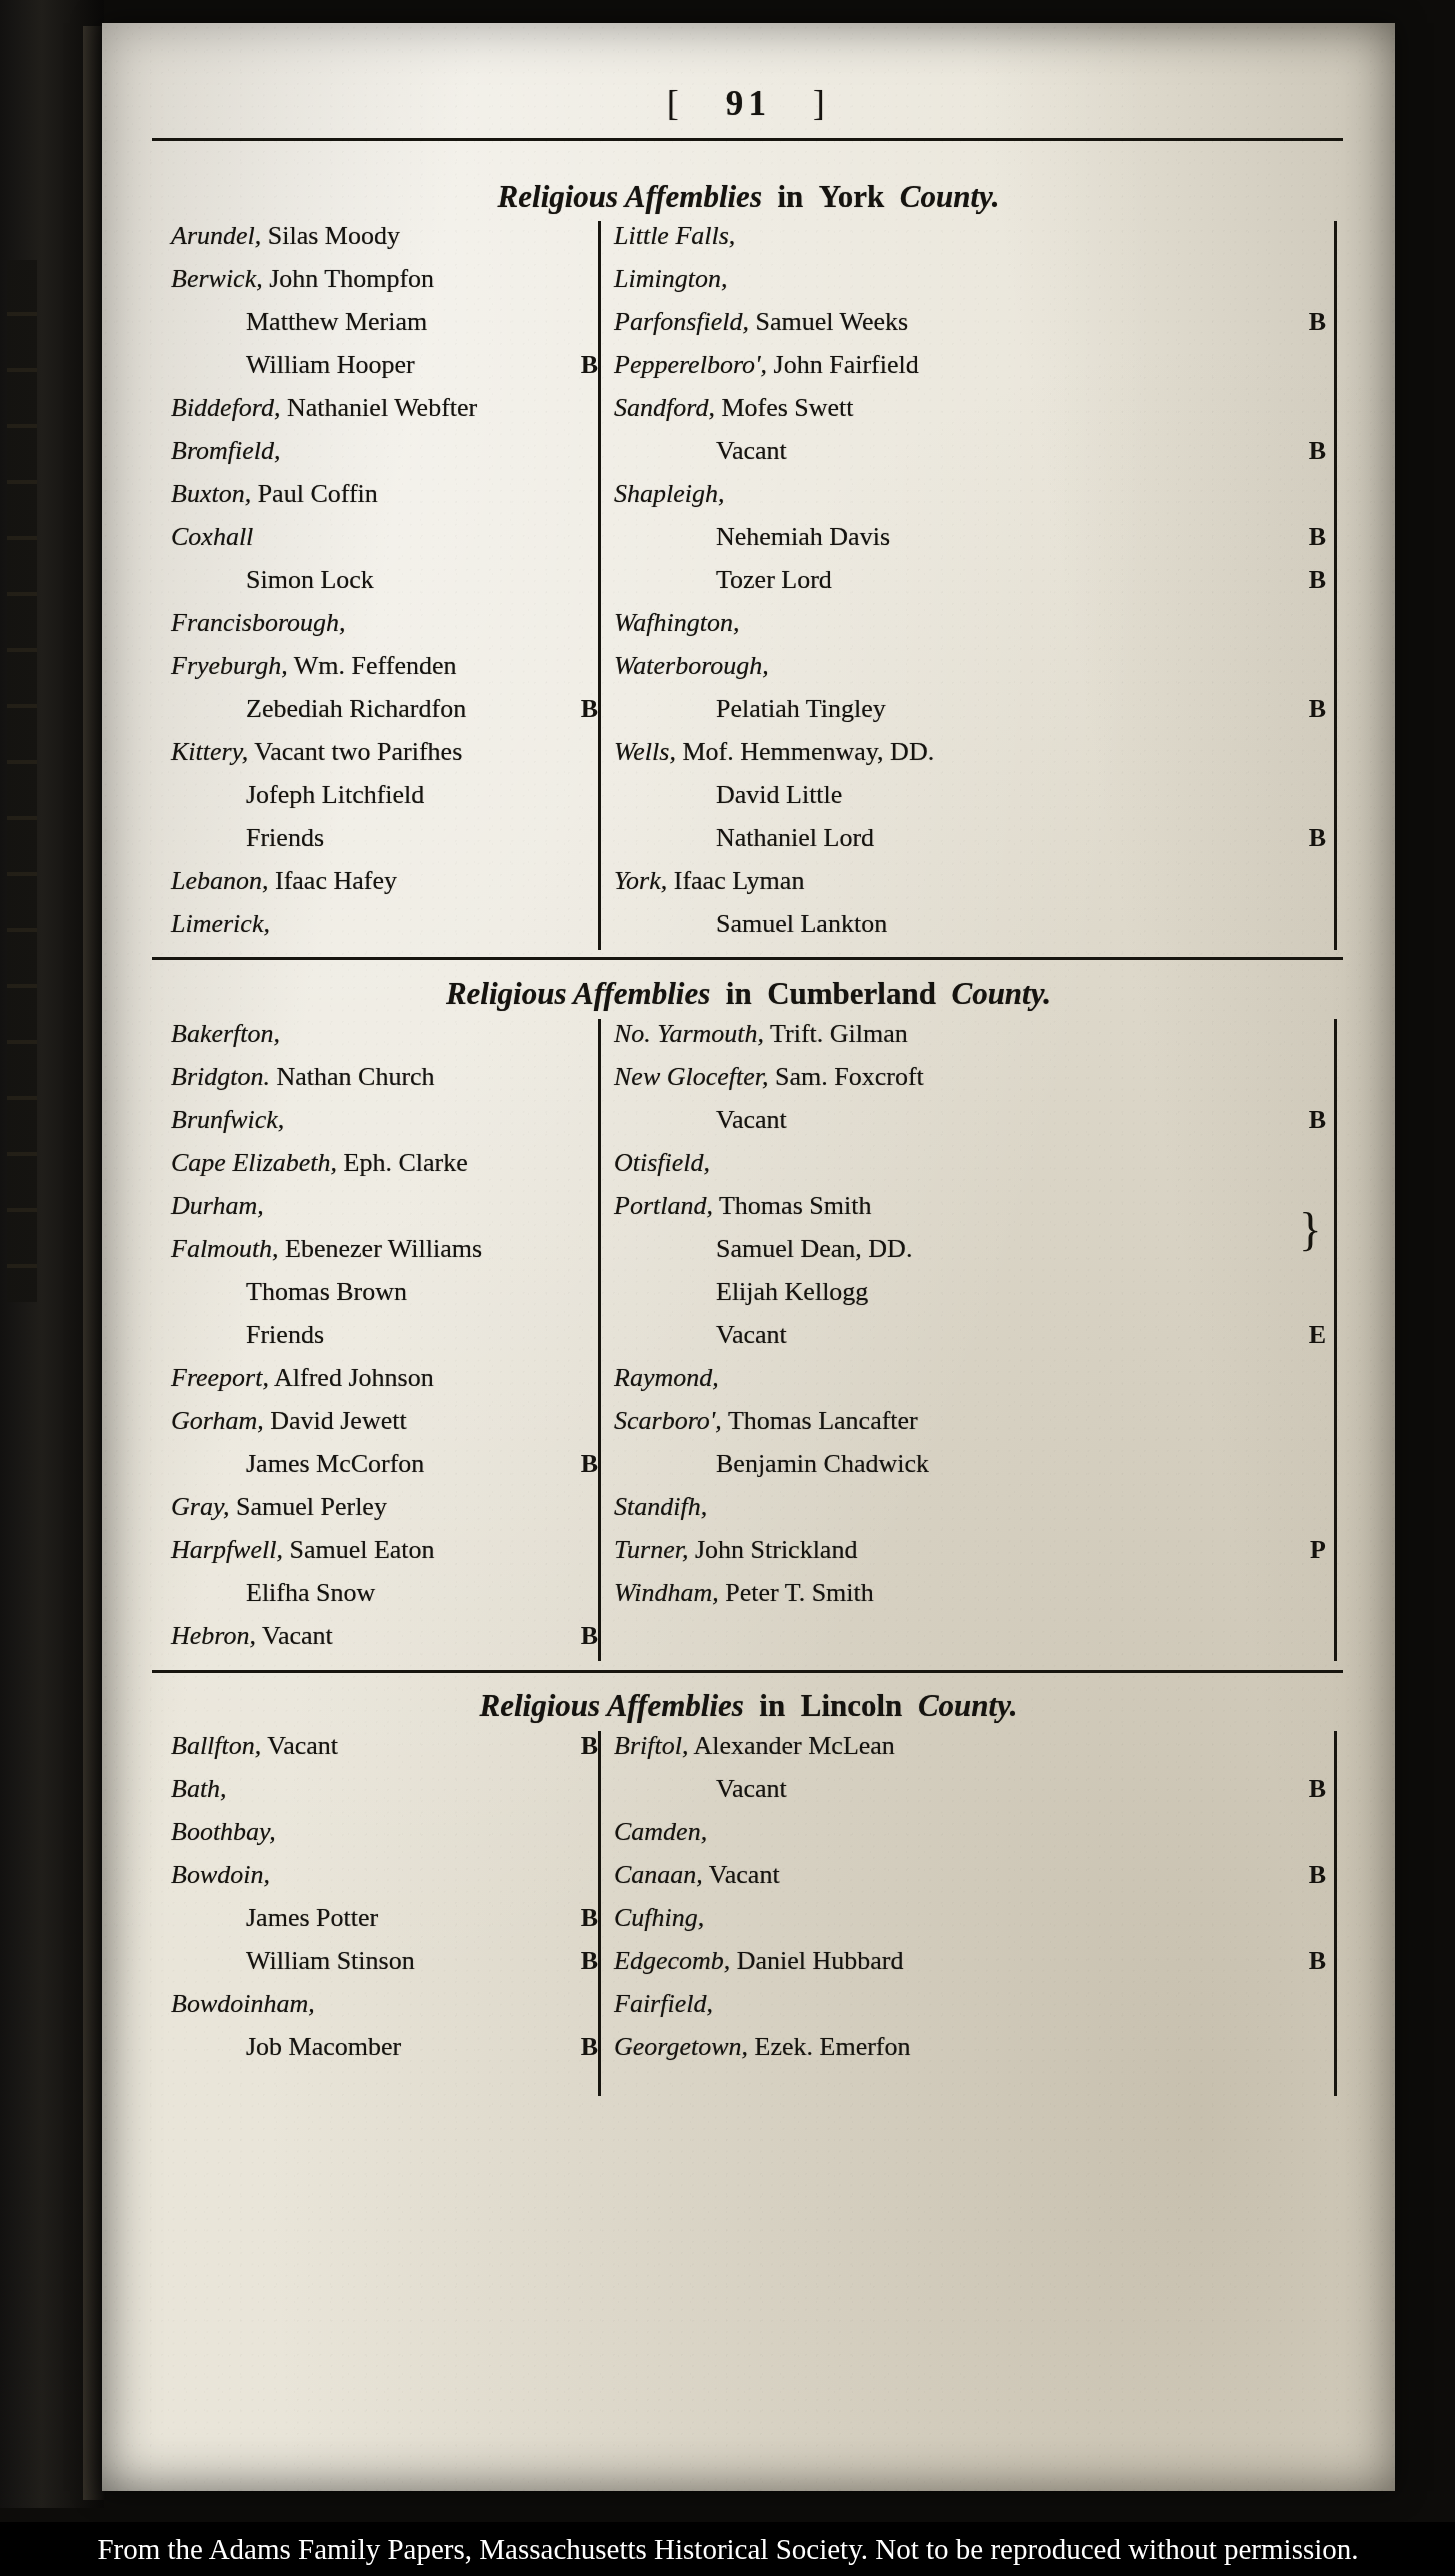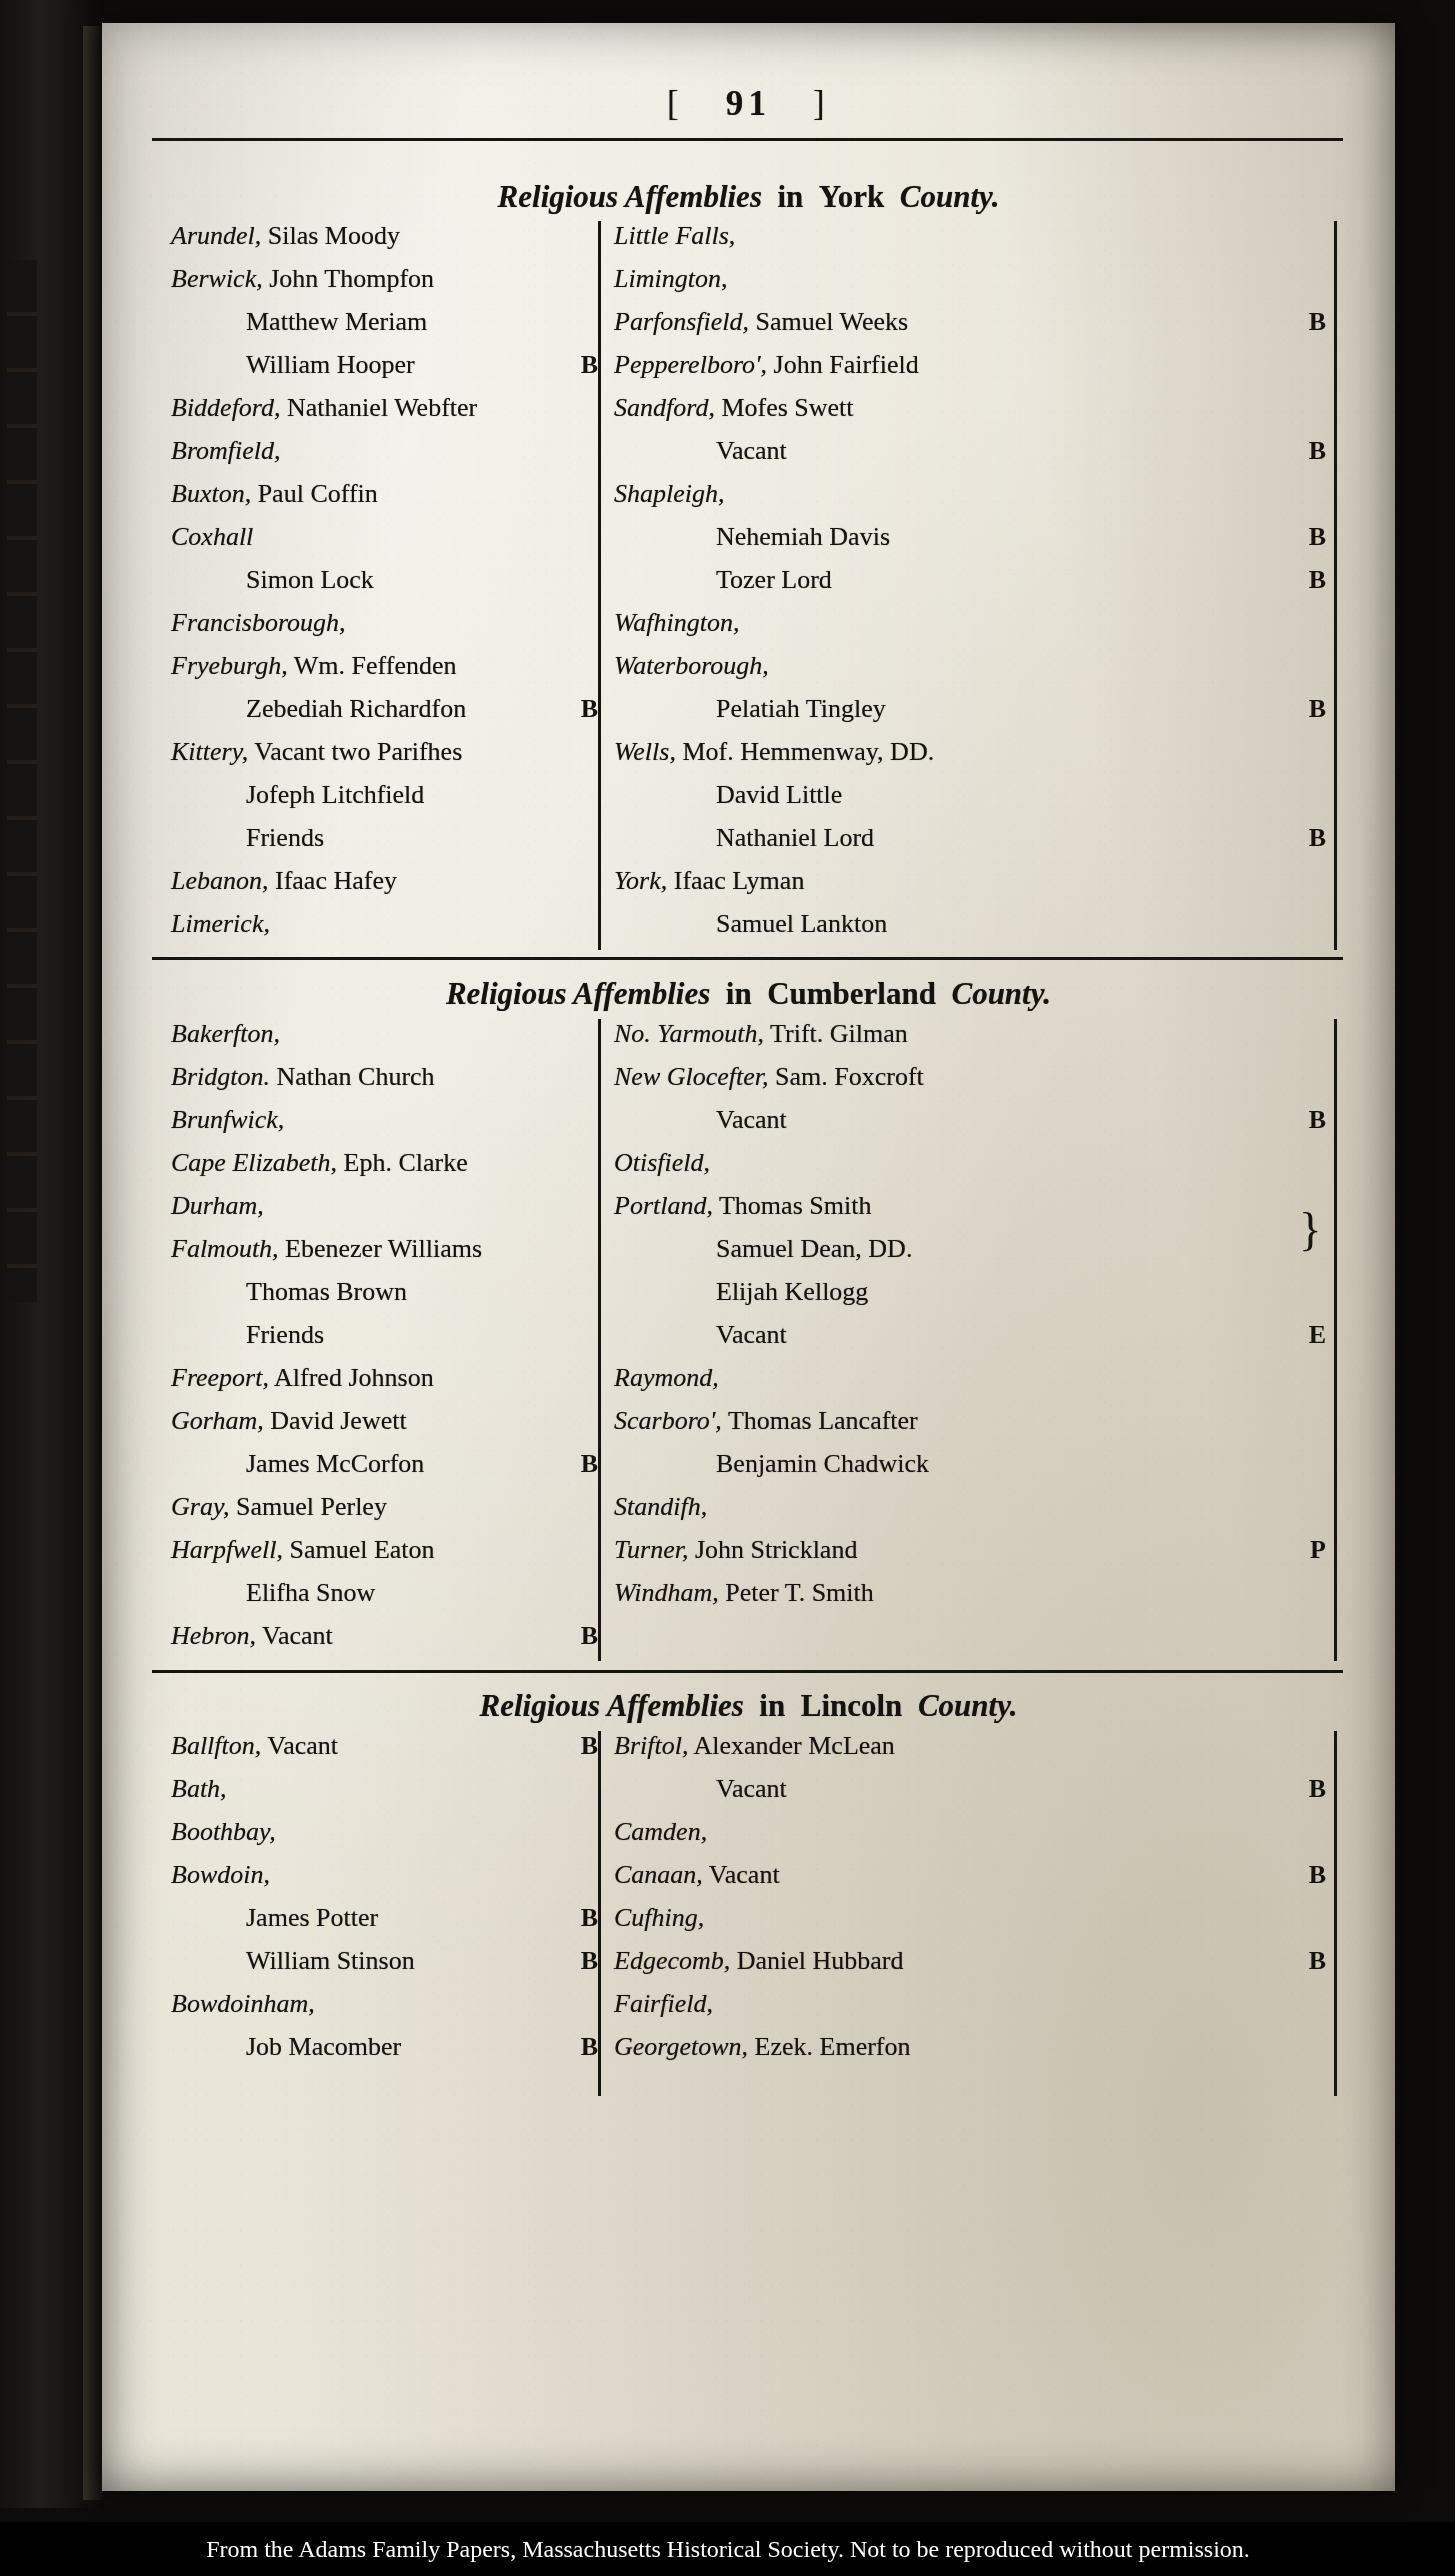--- a/index.html
+++ b/index.html
@@ -65,21 +65,21 @@
 
   
   .row .txt, .sec-head, .pagenum{text-shadow:0 0 0.9px rgba(20,18,12,.5);}
 
   
   .brace{position:absolute;font-size:47px;line-height:1;color:#17150f;}
 
   
   #credit{position:absolute;left:0;bottom:0;width:100%;height:54px;
        background:#000;color:#fff;display:flex;align-items:center;
-       justify-content:center;font-size:24px;font-family:"Liberation Serif", serif;}
+       justify-content:center;font-size:29px;font-family:"Liberation Serif", serif;}
 </style>
 </head>
 <body>
 
 <div id="scan-backdrop"></div>
 <div id="gutter-strip"></div>
 <div id="gutter-edge"></div>
 <div id="side-slivers"></div>
 
 <div id="page">

